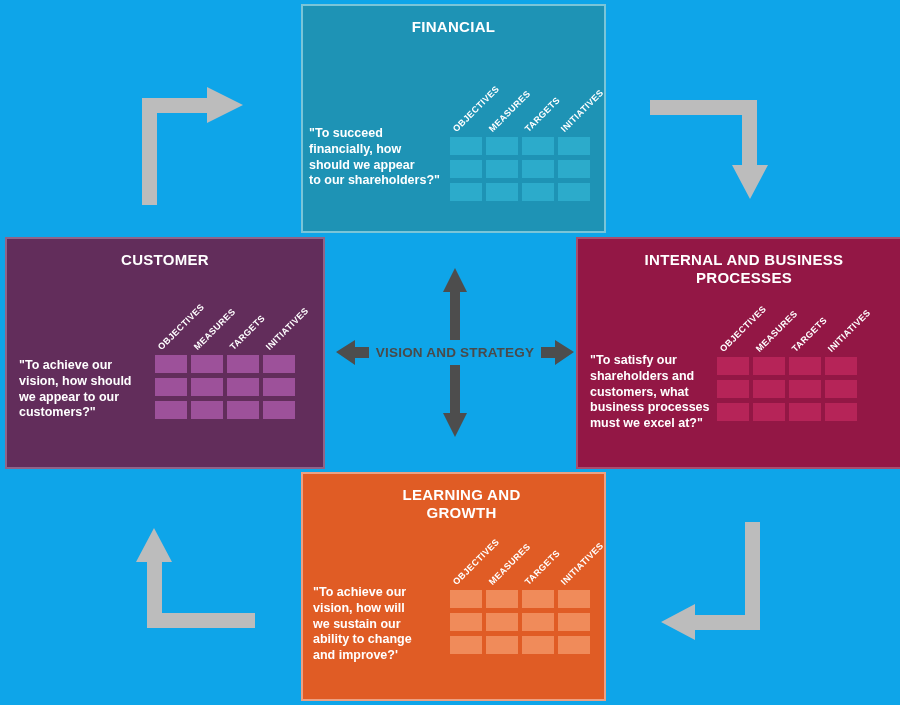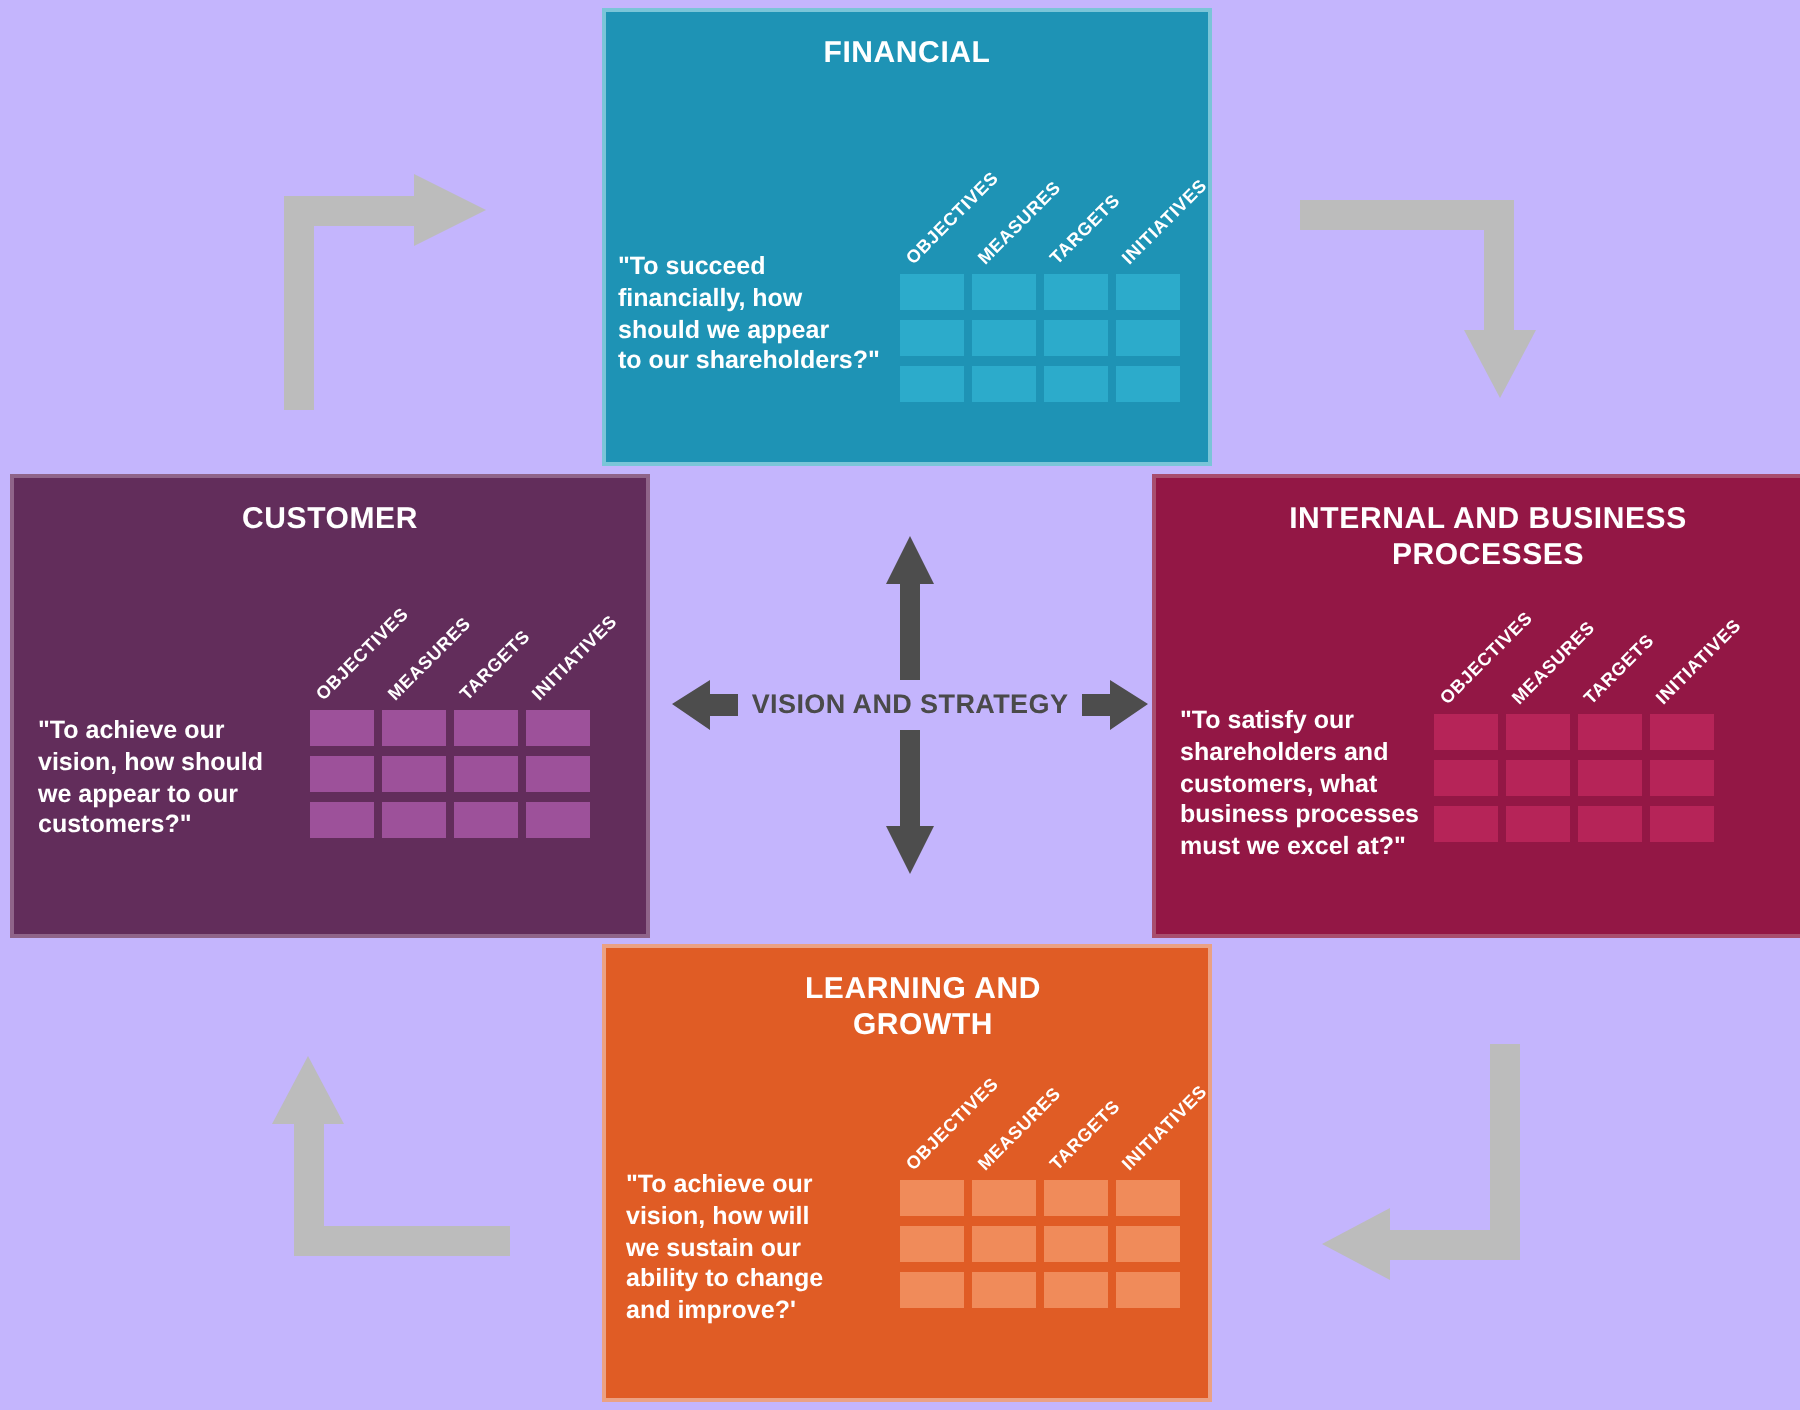--- a/index.html
+++ b/index.html
@@ -1,17 +1,17 @@
 <!DOCTYPE html>
 <html><head>
 <meta charset="utf-8">
 <style>
   html,body { margin:0; padding:0; background:#ffffff; }
   #canvas {
-    position:relative; width:900px; height:705px; background:#c4b5fd;
+    position:relative; width:900px; height:705px; background:#0ea5e9;
     font-family:"Liberation Sans", sans-serif; overflow:hidden;
   }
   .arrows { position:absolute; left:0; top:0; }
 
   .quadrant {
     position:absolute; box-sizing:border-box;
     background:var(--bg); border:2px solid var(--border);
     color:#ffffff;
   }
   .q-financial { left:301px; top:4px;   width:305px; height:229px; }

